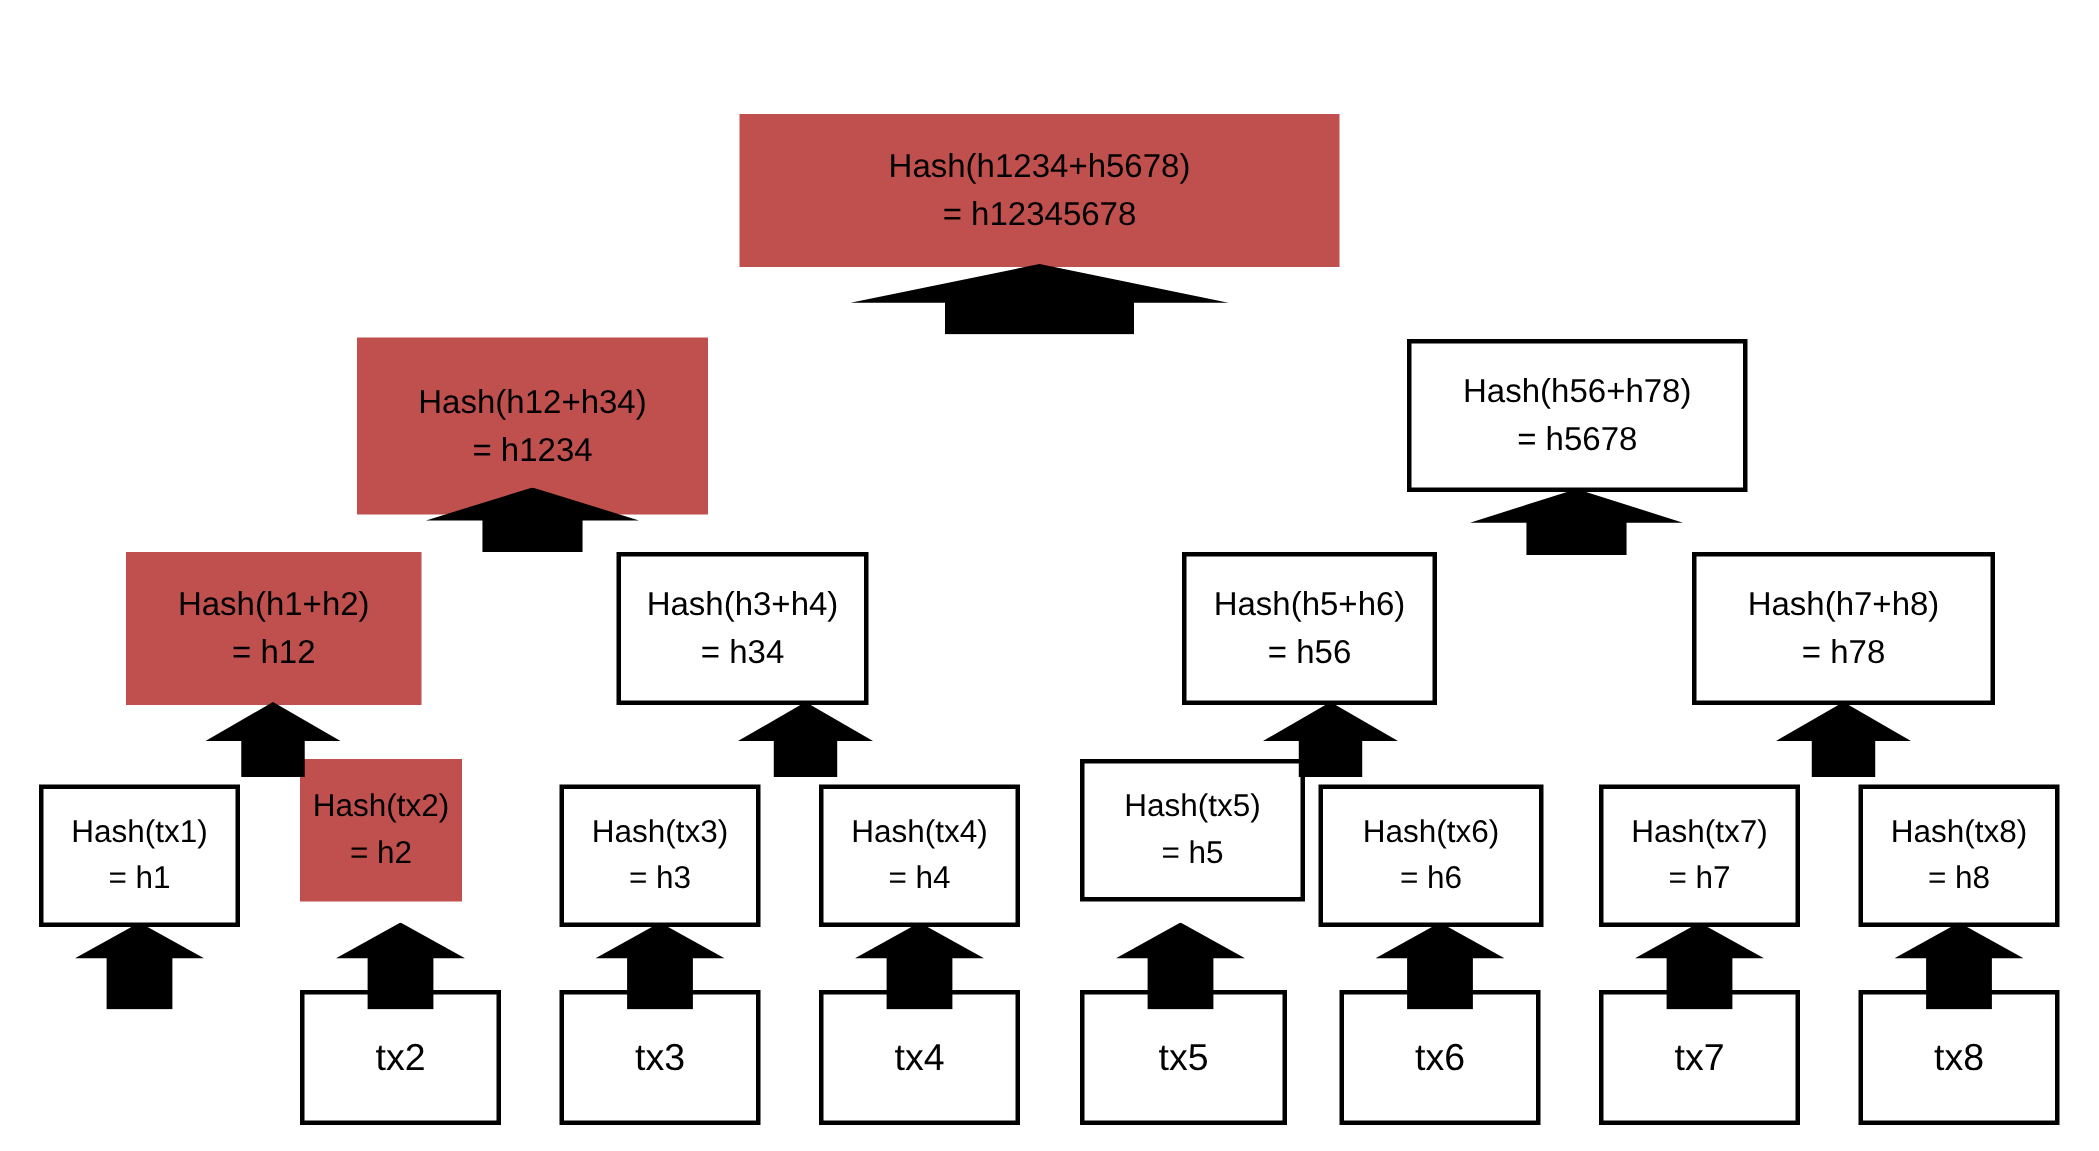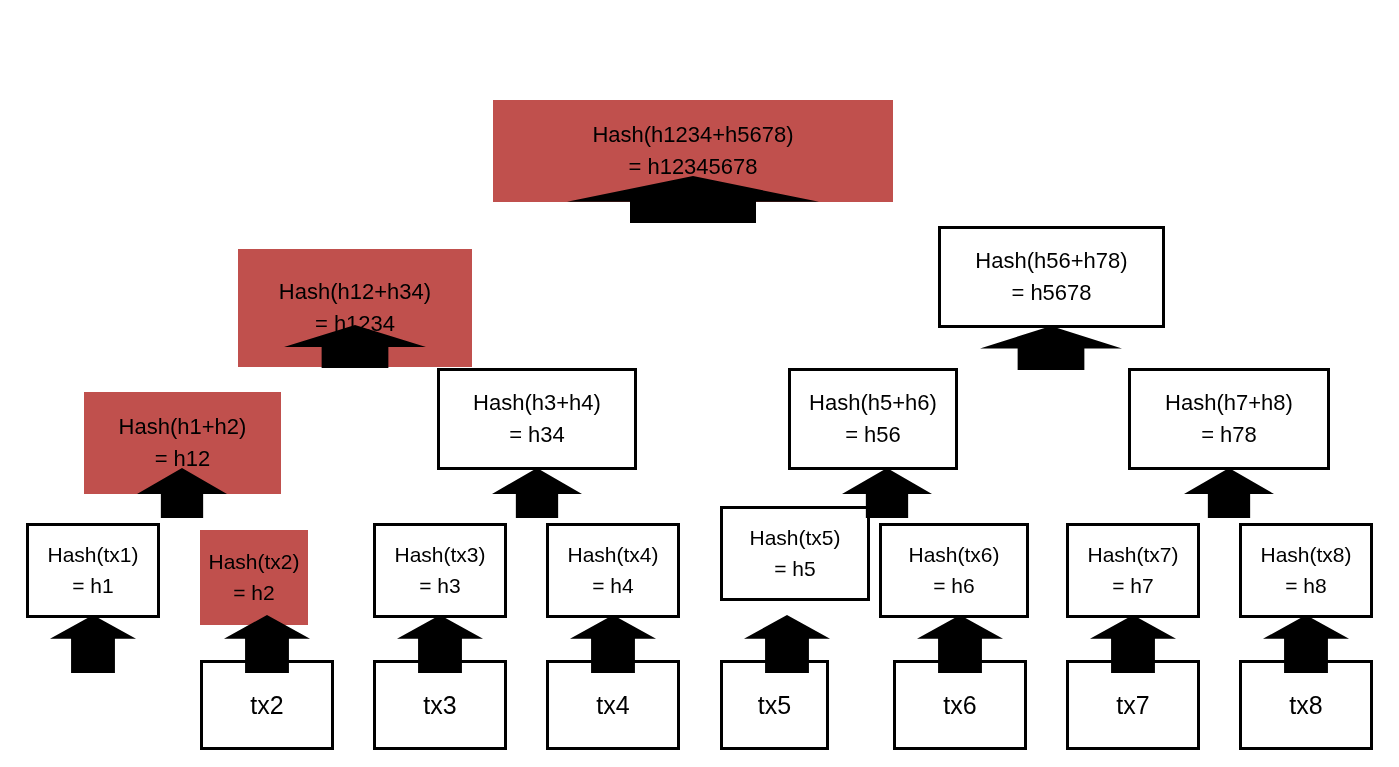--- a/index.html
+++ b/index.html
@@ -28,21 +28,20 @@
     align-items:center;
     justify-content:center;
     text-align:center;
     line-height:1.45;
     font-size:22px;
     z-index:1;
   }
   .node.red{
     background:var(--highlight);
     border:none;
-    margin-top:24px;
   }
   .node.leaf{font-size:21px;}
   .node.tx{font-size:25px;}
   .arrow{
     position:absolute;
     background:var(--arrow);
     z-index:2;
   }
   .a-big{clip-path:polygon(50% 0,100% 55%,75% 55%,75% 100%,25% 100%,25% 55%,0% 55%);}
   .a-mid{clip-path:polygon(50% 0,100% 51%,73.5% 51%,73.5% 100%,26.5% 100%,26.5% 51%,0% 51%);}
@@ -65,21 +64,21 @@
   </div>
   <div class="node" style="left:938px;top:226px;width:227px;height:102px">
     <div>Hash(h56+h78)</div>
     <div>= h5678</div>
   </div>
 
   <div class="node red" style="left:84px;top:368px;width:197px;height:102px">
     <div>Hash(h1+h2)</div>
     <div>= h12</div>
   </div>
-  <div class="node" style="left:437px;top:368px;width:200px;height:102px">
+  <div class="node" style="left:411px;top:368px;width:168px;height:102px">
     <div>Hash(h3+h4)</div>
     <div>= h34</div>
   </div>
   <div class="node" style="left:788px;top:368px;width:170px;height:102px">
     <div>Hash(h5+h6)</div>
     <div>= h56</div>
   </div>
   <div class="node" style="left:1128px;top:368px;width:202px;height:102px">
     <div>Hash(h7+h8)</div>
     <div>= h78</div>
@@ -120,21 +119,21 @@
 
   <div class="node tx" style="left:200px;top:660px;width:134px;height:90px">
     <div>tx2</div>
   </div>
   <div class="node tx" style="left:373px;top:660px;width:134px;height:90px">
     <div>tx3</div>
   </div>
   <div class="node tx" style="left:546px;top:660px;width:134px;height:90px">
     <div>tx4</div>
   </div>
-  <div class="node tx" style="left:720px;top:660px;width:109px;height:90px">
+  <div class="node tx" style="left:720px;top:660px;width:138px;height:90px">
     <div>tx5</div>
   </div>
   <div class="node tx" style="left:893px;top:660px;width:134px;height:90px">
     <div>tx6</div>
   </div>
   <div class="node tx" style="left:1066px;top:660px;width:134px;height:90px">
     <div>tx7</div>
   </div>
   <div class="node tx" style="left:1239px;top:660px;width:134px;height:90px">
     <div>tx8</div>

